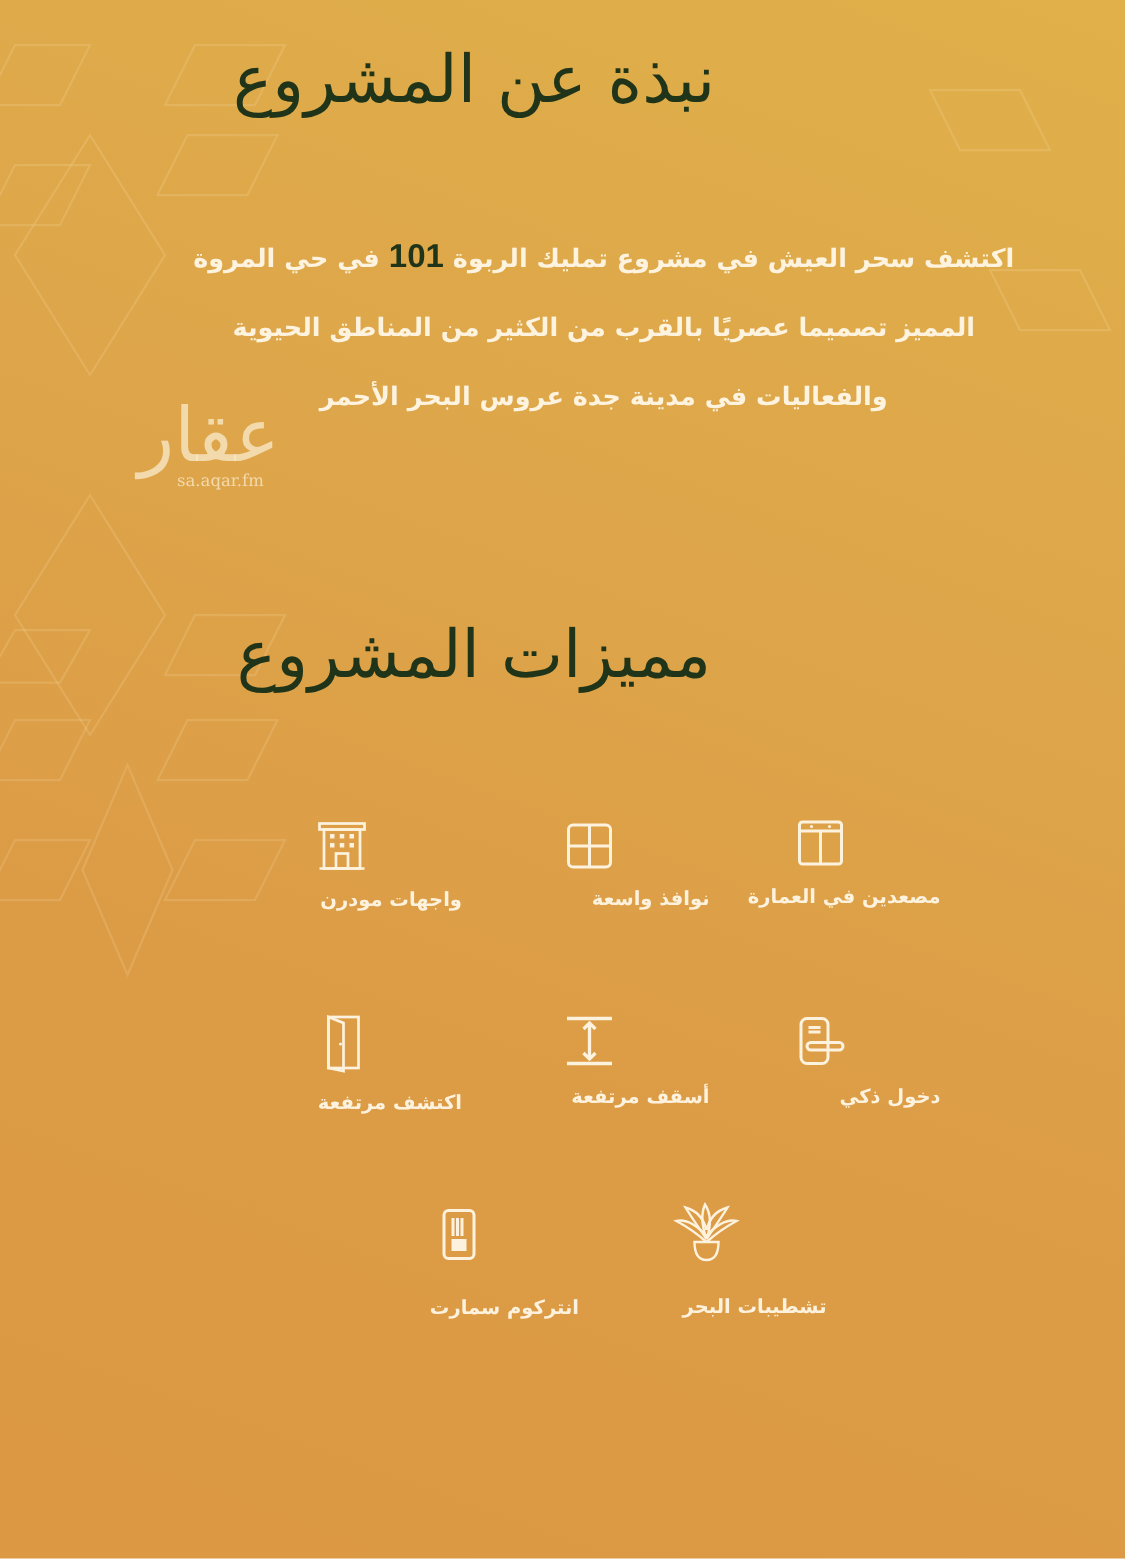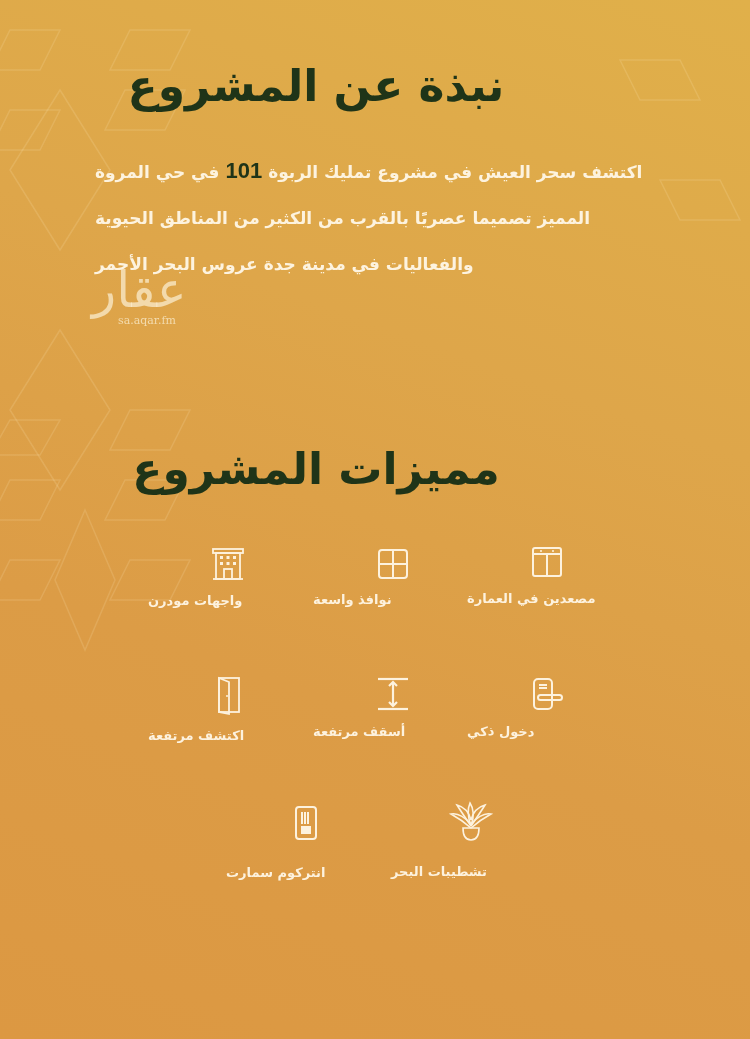--- a/index.html
+++ b/index.html
@@ -5,39 +5,39 @@
   html, body { margin:0; padding:0; }
   body {
     width:750px; height:1039px; overflow:hidden; position:relative;
     background: linear-gradient(200deg, #e0b04a 0%, #dea64a 35%, #dc9c46 65%, #dc9842 100%);
     font-family: "DejaVu Sans", sans-serif;
     direction: rtl;
   }
   .pattern { position:absolute; left:0; top:0; width:750px; height:1039px; pointer-events:none; }
   .section-title {
     position:absolute; left:0; width:632px; text-align:center;
-    color:#1f3418; font-weight:bold; font-size:44px; line-height:1;margin-top:32px;
+    color:#1f3418; font-weight:normal; font-size:44px; line-height:1;
   }
   #title1 { top:32px; }
   #title2 { top:415px; }
   .desc {
     position:absolute; left:95px; width:615px; top:148px;
     color:#fdf3df; font-weight:bold; font-size:17px; line-height:46px;
-    text-align:left;
+    text-align:center;
   }
   .desc .line { display:block; white-space:nowrap; }
   .desc .num { color:#1f3418; font-size:22px; font-family:"Liberation Sans", sans-serif; font-weight:bold; margin:0 6px; }
   .watermark {
     position:absolute; left:92px; top:262px; direction:ltr;
     color:rgba(250,236,205,0.75); pointer-events:none;
   }
   .watermark .wm-ar { font-size:50px; line-height:56px; font-family:"DejaVu Sans", sans-serif; }
   .watermark .wm-url { font-size:11px; font-family:"DejaVu Serif", serif; margin-left:26px; margin-top:-4px; }
   .feature {
-    position:absolute; width:160px; text-align:left; color:#fdf2de;
+    position:absolute; width:160px; text-align:right; color:#fdf2de;
   }
   .feature svg { display:block; margin:0 auto; }
   .feature .label { display:block; margin-top:12px; font-size:13px; font-weight:bold; white-space:nowrap; }
 </style>
 </head>
 <body>
 
 <svg class="pattern" viewBox="0 0 750 1039">
   <g fill="none" stroke="rgba(255,235,190,0.16)" stroke-width="1.5">
     <path d="M10 30 L60 30 L40 70 L-10 70 Z"></path>

